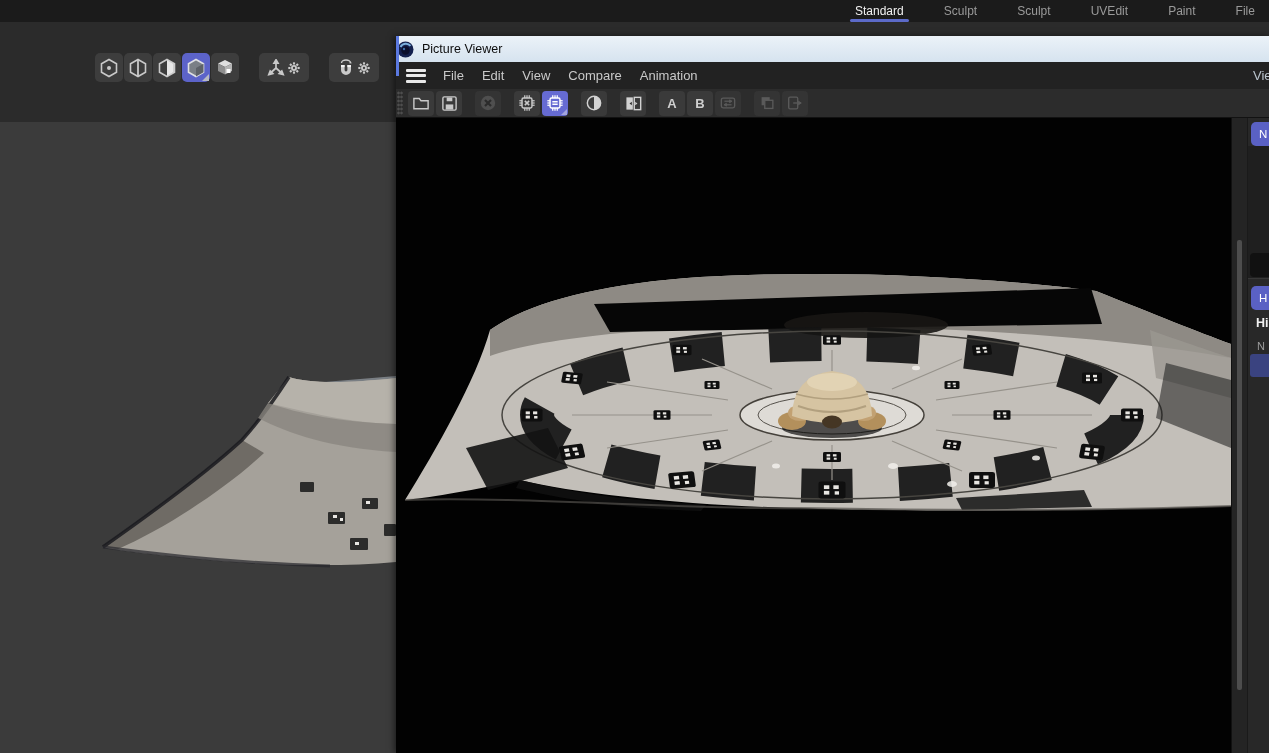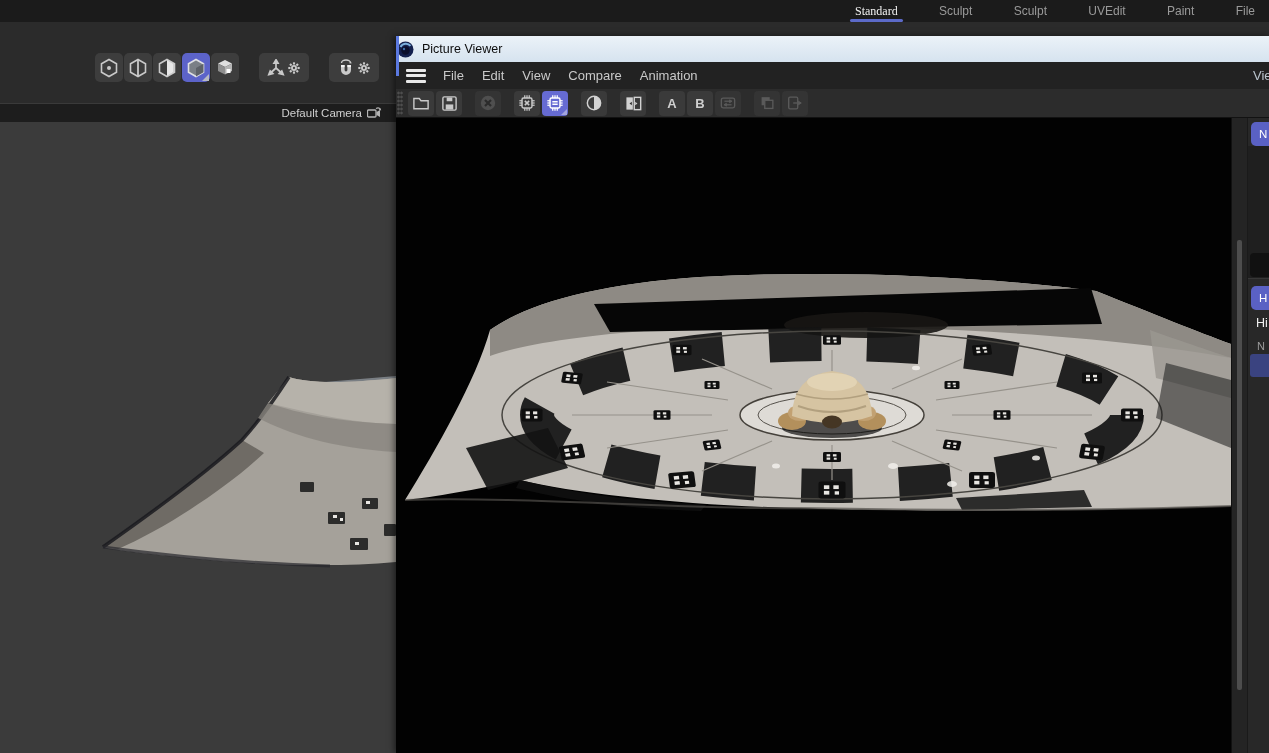--- a/index.html
+++ b/index.html
@@ -2,21 +2,21 @@
 <html><head>
 <meta charset="utf-8">
 <style>
   html,body{margin:0;padding:0;background:#111;}
   .app{position:relative;width:1269px;height:753px;background:#2b2b2b;overflow:hidden;
        font-family:"Liberation Sans",sans-serif;-webkit-font-smoothing:antialiased;}
   
   .topstrip{position:absolute;left:0;top:0;right:0;height:22px;background:#1b1b1b;}
   .wtabs{position:absolute;left:845px;right:4px;top:0;height:22px;display:flex;justify-content:space-between;align-items:stretch;}
   .wtab{position:relative;display:flex;align-items:center;padding:0 10px;font-size:12px;color:#9a9a9a;cursor:default;}
-  .wtab.active{color:#f2f2f2;font-family:Liberation Serif, serif;}
+  .wtab.active{color:#f2f2f2;}
   .wtab.active::after{content:'';position:absolute;left:5px;right:5px;bottom:0;height:3px;background:#5c6ac8;border-radius:2px;}
   
   .menubar{position:absolute;left:0;top:22px;right:0;height:28px;background:#2b2b2b;display:flex;align-items:center;padding-left:3px;}
   .menu-item{padding:0 9px;font-size:12.5px;color:#cfcfcf;}
   .menu-item.hl{color:#e3df6e;}
   
   .toolbar{position:absolute;left:0;top:50px;width:396px;height:53px;background:#2b2b2b;}
   .tb-row{position:absolute;left:95px;top:3px;display:flex;align-items:flex-start;}
   .tbtn{width:28px;height:29px;background:#3d3d3d;border-radius:5px;margin-right:1px;display:flex;align-items:center;justify-content:center;position:relative;}
   .tbtn.wide{width:50px;gap:2px;}
@@ -52,21 +52,21 @@
   .pv-content{position:absolute;left:0;top:82px;width:835px;height:635px;background:#020202;overflow:hidden;}
   
   .pv-right{position:absolute;left:835px;top:82px;right:0;bottom:0;background:#262626;}
   .scroll-strip{position:absolute;left:0;top:0;width:16px;height:100%;background:#242424;border-left:1px solid #111;}
   .scroll-thumb{position:absolute;left:5px;top:122px;width:5px;height:450px;background:#4d4d4d;border-radius:2px;}
   .panel{position:absolute;left:16px;right:0;top:0;bottom:0;background:#282828;border-left:1px solid #1a1a1a;}
   .ptab{position:absolute;left:3px;width:40px;height:24px;background:#5a61c4;border-radius:5px;color:#fff;font-size:11.5px;display:flex;align-items:center;padding-left:8px;box-sizing:border-box;}
   .panel-body{position:absolute;top:28px;left:0;right:0;height:132px;background:#1f1f1f;border-bottom:1px solid #363636;}
   .dark-box{position:absolute;left:2px;right:-6px;top:135px;height:24px;background:#111;border-radius:4px;}
   .ptab2{top:168px;}
-  .sec-title{position:absolute;left:8px;top:198px;font-size:12.5px;font-weight:normal;color:#f0f0f0;}
+  .sec-title{position:absolute;left:8px;top:198px;font-size:12.5px;font-weight:bold;color:#f0f0f0;}
   .col-head{position:absolute;left:9px;top:222px;font-size:11px;color:#9a9a9a;}
   .sel-row{position:absolute;left:2px;right:-6px;top:236px;height:23px;background:#3a4380;border-radius:3px;}
 </style>
 </head>
 <body>
 
 <div class="app">
 
   <div class="topstrip"></div>
   <div class="wtabs">
@@ -187,31 +187,20 @@
               <line x1="6.5" y1="2" x2="6.5" y2="18"></line>
               <line x1="13.5" y1="2" x2="13.5" y2="18"></line>
               <line x1="2" y1="6.5" x2="18" y2="6.5"></line>
               <line x1="2" y1="13.5" x2="18" y2="13.5"></line>
             </svg>
         </span>
       </div>
     </div>
   </div>
 
-  <div class="viewport-bar">
-    <span class="cam-label">Default Camera</span>
-    <span class="icon">
-      <svg width="15" height="12" viewBox="0 0 15 12">
-          <rect x="0.5" y="3" width="8.5" height="7" rx="1" fill="none" stroke="#b5b5b5" stroke-width="1.3"></rect>
-          <polygon points="9.5,5 13,3 13,10 9.5,8" fill="#b5b5b5"></polygon>
-          <path d="M9,1.5 q3,-1.5 4.5,1" fill="none" stroke="#b5b5b5" stroke-width="1.2"></path>
-          <polygon points="14.2,3.4 11.8,3 13.4,1.2" fill="#b5b5b5"></polygon>
-        </svg>
-    </span>
-  </div>
 
   <div class="viewport">
     <svg width="396" height="631" viewBox="0 0 396 631">
       <polygon points="300,262 396,254 396,292 330,286" fill="#8f969c" opacity="0.75"></polygon>
       <path d="M103,425 C150,392 205,352 242,318 C262,296 278,272 289,255 C310,262 350,261 396,256 L396,440 C320,447 230,441 170,434 C140,431 115,428 103,425 Z" fill="#a5a19a"></path>
       <path d="M289,255 C310,262 350,261 396,256 L396,302 C348,301 308,290 268,281 Z" fill="#b6b2aa"></path>
       <path d="M103,425 C150,392 205,352 242,318 L264,331 C224,369 160,409 118,427 Z" fill="#6f6b65"></path>
       <path d="M289,255 C278,272 262,296 242,318 C205,352 150,392 103,425" fill="none" stroke="#1a1a1e" stroke-width="3.5" opacity="0.85"></path>
       <path d="M103,425 C140,430 230,441 330,444" fill="none" stroke="#26262c" stroke-width="3" opacity="0.7"></path>
       <g fill="#1c1c1c" opacity="0.88">

